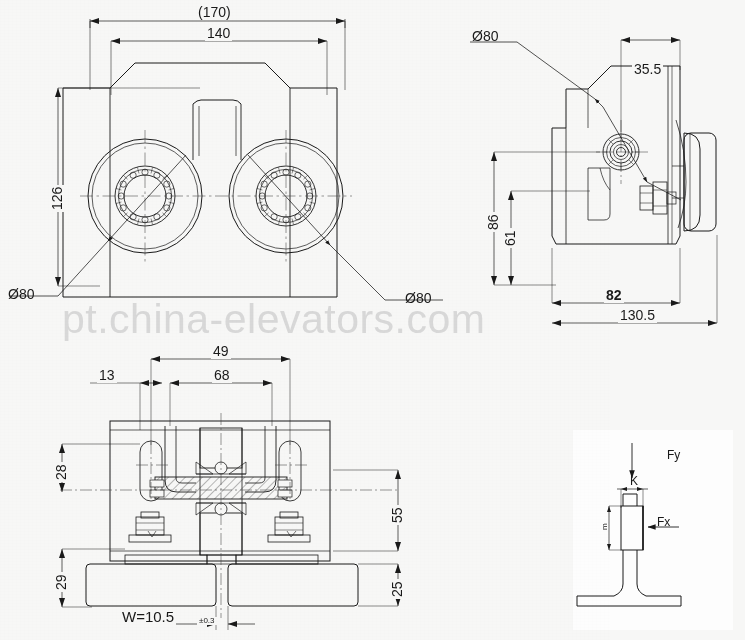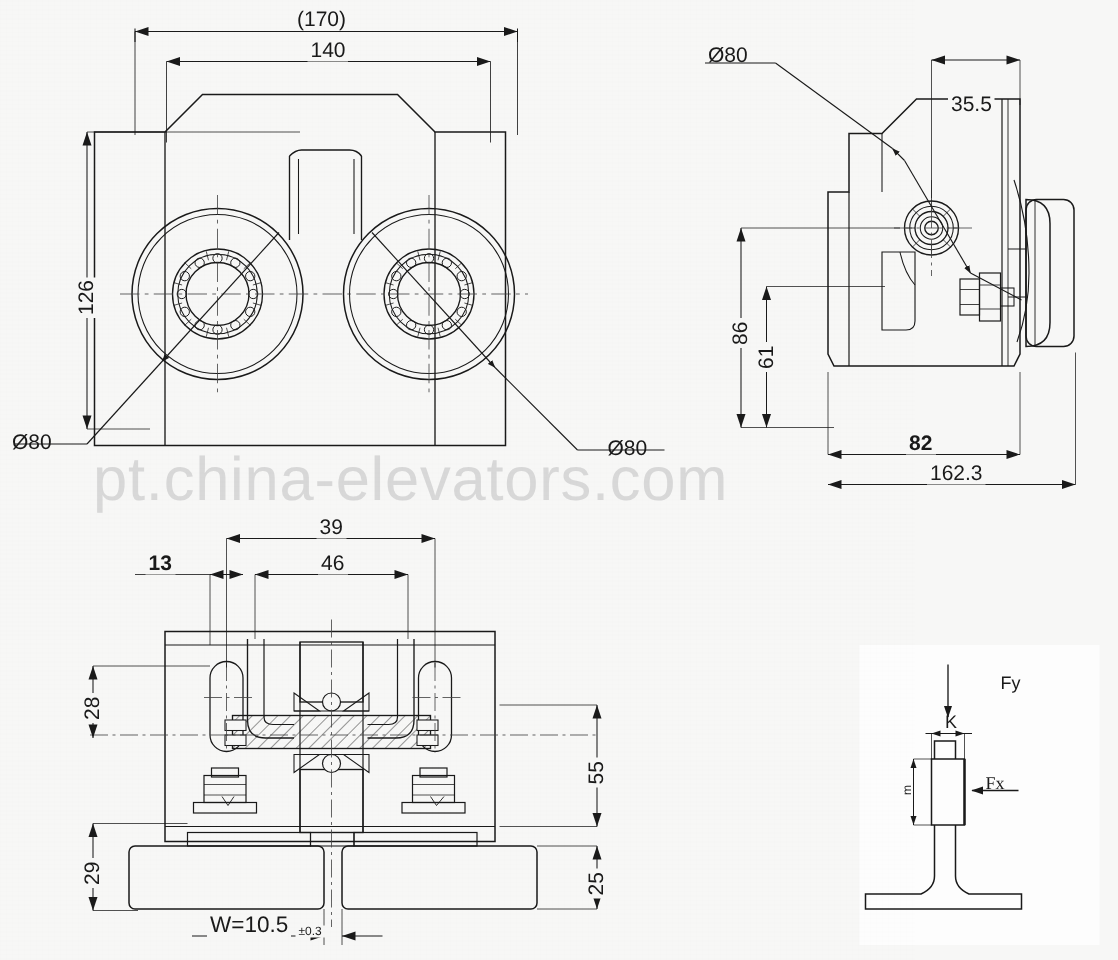--- a/index.html
+++ b/index.html
@@ -475,33 +475,33 @@
   <div class="dim big" style="left:205px;top:26px;text-align:center;">140</div>
   <div class="dim big vert" style="left:50px;top:212px;">126</div>
   <div class="dim big nobg" style="left:6px;top:287px;">Ø80</div>
   <div class="dim big nobg" style="left:403px;top:291px;">Ø80</div>
 
   <div class="dim big nobg" style="left:470px;top:29px;">Ø80</div>
   <div class="dim big" style="left:632px;top:25px;margin-top:37px;">35.5</div>
   <div class="dim big vert" style="left:486px;top:232px;">86</div>
   <div class="dim big vert" style="left:503px;top:248px;">61</div>
   <div class="dim big" style="left:604px;top:288px;font-weight:bold;">82</div>
-  <div class="dim big" style="left:618px;top:308px;">162.3</div>
-
-  <div class="dim big" style="left:211px;top:344px;">39</div>
-  <div class="dim big" style="left:212px;top:368px;">46</div>
-  <div class="dim big" style="left:97px;top:368px;font-weight:bold;">13</div>
+  <div class="dim big" style="left:618px;top:308px;">130.5</div>
+
+  <div class="dim big" style="left:211px;top:344px;">49</div>
+  <div class="dim big" style="left:212px;top:368px;">68</div>
+  <div class="dim big" style="left:97px;top:368px;">13</div>
   <div class="dim big vert" style="left:54px;top:482px;">28</div>
   <div class="dim big vert" style="left:54px;top:592px;">29</div>
   <div class="dim big vert" style="left:390px;top:525px;">55</div>
   <div class="dim big vert" style="left:390px;top:599px;">25</div>
-  <div class="dim" style="left:138px;top:609px;font-size:15px;">W=10.5</div>
+  <div class="dim" style="left:120px;top:609px;font-size:15px;">W=10.5</div>
   <div class="dim xs" style="left:197px;top:617px;">±0.3</div>
 
   <div class="dim nobg" style="left:665px;top:449px;font-size:12px;background:transparent;">Fy</div>
-  <div class="dim nobg" style="left:655px;top:516px;font-size:12px;background:transparent;font-family:Liberation Serif, serif;">Fx</div>
+  <div class="dim nobg" style="left:655px;top:516px;font-size:12px;background:transparent;">Fx</div>
   <div class="dim nobg" style="left:628px;top:475px;font-size:12px;background:transparent;">K</div>
   <div class="dim vert nobg xs" style="left:601px;top:532px;background:transparent;">m</div>
 
   <div class="wm">pt.china-elevators.com</div>
 
   <div class="noise"></div>
 </div>
 
 </body></html>

